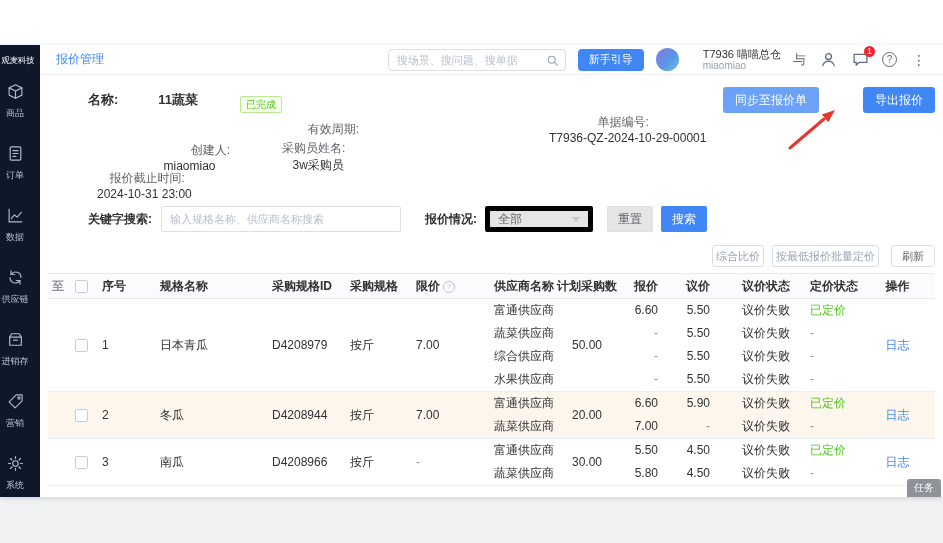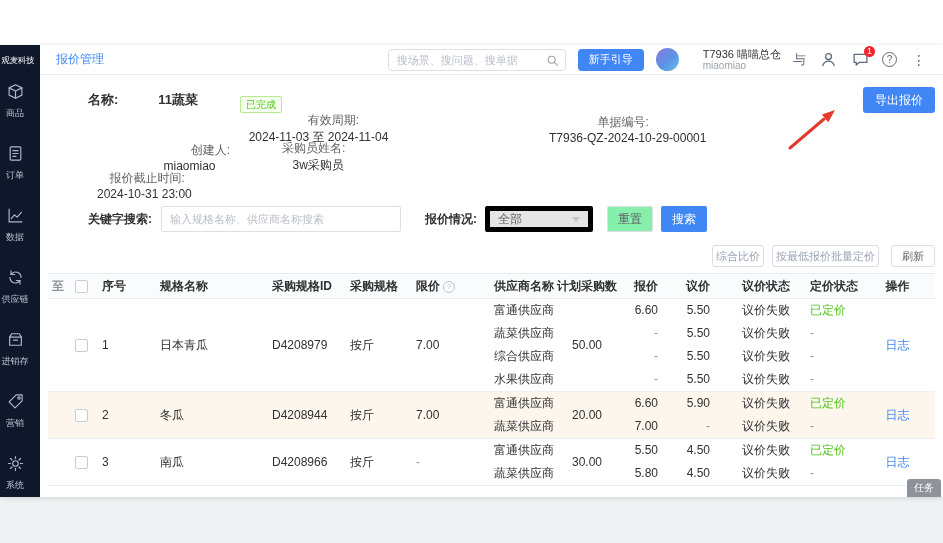--- a/index.html
+++ b/index.html
@@ -59,21 +59,21 @@
   .lab2 { color:#606266; }
   .val { margin-left:9px; color:#303133; }
 
   .filter-row { display:flex; align-items:center; height:28px; margin-top:6px; padding-left:48px; }
   .flabel { font-weight:bold; color:#303133; margin-right:9px; }
   .kw-input { width:240px; height:26px; border:1px solid #dcdfe6; border-radius:2px; padding:0 8px; font-size:11px; color:#333; outline:none; font-family:inherit; }
   .kw-input::placeholder { color:#b9bec7; }
   .flabel2 { font-weight:bold; color:#303133; margin-left:24px; margin-right:8px; }
   .selectbox { width:108px; height:26px; border:5px solid #000000; border-radius:2px; display:flex; align-items:center; padding:0 8px; color:#606266; cursor:pointer; background:#e5e5e5; }
   .selectbox .chev { margin-left:auto; width:0; height:0; border-left:4px solid transparent; border-right:4px solid transparent; border-top:5px solid #c0c4cc; }
-  .btn-plain { height:26px; padding:0 10px; background:#86efac; border:1px solid #dcdfe6; border-radius:2px; color:#606266; font-size:12px; font-family:inherit; cursor:pointer; }
+  .btn-plain { height:26px; padding:0 10px; background:#e5e5e5; border:1px solid #dcdfe6; border-radius:2px; color:#606266; font-size:12px; font-family:inherit; cursor:pointer; }
   .btn-reset { margin-left:14px; }
   .btn-search { margin-left:8px; height:26px; padding:0 11px; background:#4086f4; border:0; border-radius:2px; color:#fff; font-size:12px; font-family:inherit; cursor:pointer; }
 
   .action-row { display:flex; justify-content:flex-end; align-items:center; gap:8px; margin-top:12px; padding-right:8px; }
   .btn-ghost { height:22px; padding:0 3px; background:#fff; border:1px solid #d8dde6; border-radius:3px; color:#98a2b3; font-size:11px; font-family:inherit; cursor:pointer; }
   .btn-refresh { height:22px; padding:0 10px; margin-left:4px; background:#fff; border:1px solid #dcdfe6; border-radius:3px; color:#606266; font-size:11px; font-family:inherit; cursor:pointer; }
 
   
   .table { margin:6px 0 0 8px; width:887px; }
   .t-head { display:flex; align-items:center; height:26px; background:#fafbfc; border-top:1px solid #e6e9ef; border-bottom:1px solid #e6e9ef; font-weight:bold; color:#303133; }
@@ -207,32 +207,32 @@
         </div>
       </header>
 
       <main class="main">
 
         <div class="detail-top">
           <span class="name-label">名称:</span>
           <span class="name-value">11蔬菜</span>
           <span class="status-badge">已完成</span>
           <span class="spacer"></span>
+          <button class="btn-primary light">同步至报价单</button>
           <button class="btn-primary">导出报价</button>
         </div>
 
         <svg class="annot-arrow" viewBox="0 0 110 55">
           <line x1="22" y1="45" x2="56" y2="16" stroke="#e23b2e" stroke-width="3" stroke-linecap="round"></line>
           <polygon points="67,7 60.3,19.2 53.9,11.6" fill="#e23b2e"></polygon>
         </svg>
 
         <div class="info-row">
           <div class="f fA">
             <span class="lab">有效周期:</span>
-            <span class="val">2024-11-03 至 2024-11-04</span>
           </div>
           <div class="f">
             <span class="lab2">单据编号:</span>
             <span class="val">T7936-QZ-2024-10-29-00001</span>
           </div>
         </div>
         <div class="info-row">
           <div class="f fC">
             <span class="lab">创建人:</span>
             <span class="val">miaomiao</span>

